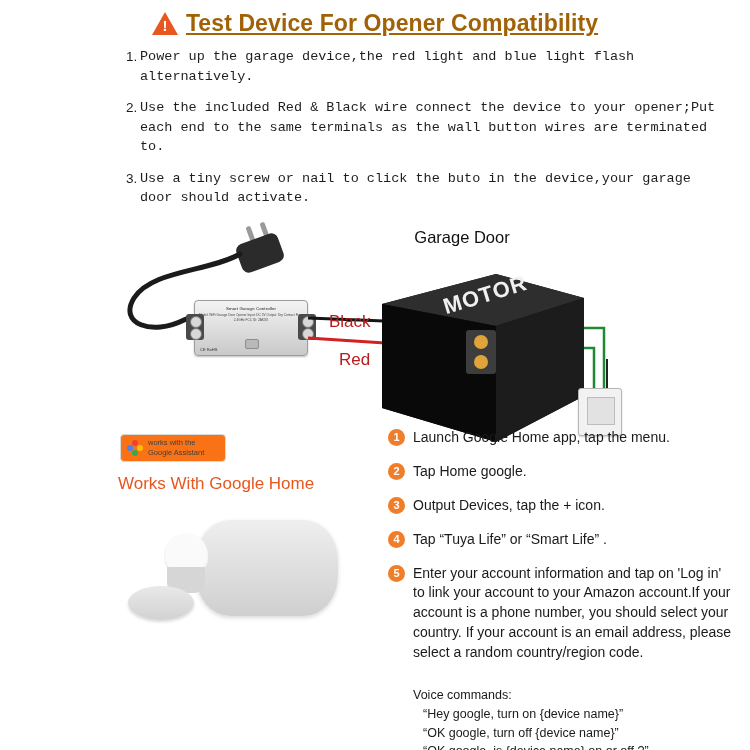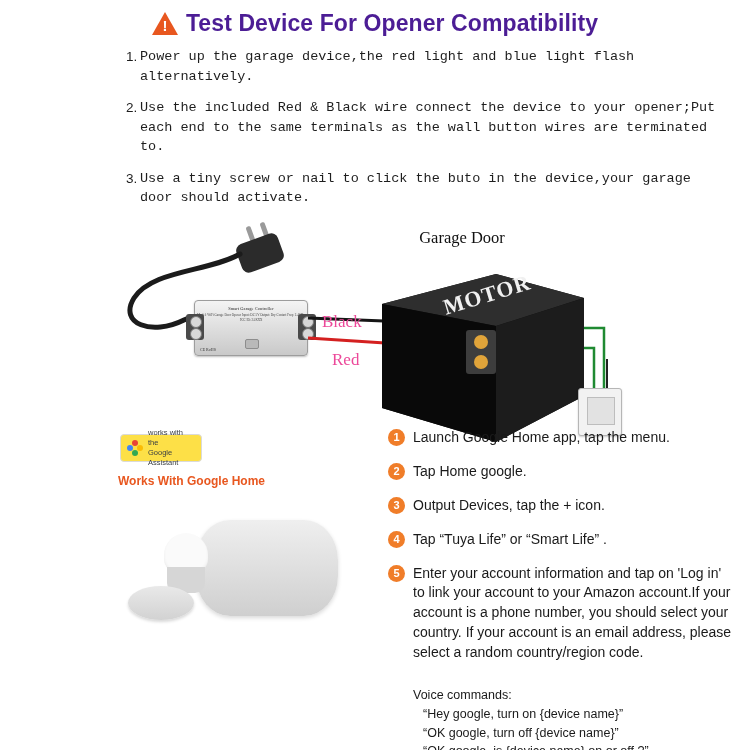--- a/index.html
+++ b/index.html
@@ -49,23 +49,24 @@
     width: 26px;
     text-align: center;
     color: #fff;
     font-size: 15px;
     font-weight: bold;
     line-height: 1;
   }
   .title {
     font-size: 23px;
     font-weight: bold;
-    color: #4c1d95;
+    color: #a16207;
     letter-spacing: 0.1px;
     white-space: nowrap;
+    text-decoration: underline;
   }
 
   
   .steps {
     margin: 10px 0 0 0;
     padding: 0 24px 0 126px;
   }
   .step {
     display: flex;
     font-size: 13.5px;
@@ -80,21 +81,20 @@
   .step .txt {
     flex: 1;
     font-family: Liberation Mono, monospace;
   }
 
   
   .diagram {
     position: relative;
     height: 250px;
     margin-top: 2px;
-    font-family: Liberation Serif, serif;
   }
   .gdo-label {
     position: absolute;
     left: 372px;
     top: 8px;
     width: 180px;
     text-align: center;
     font-size: 16.5px;
     line-height: 1.2;
     color: #111;
@@ -197,21 +197,22 @@
     border-radius: 50%;
     border: 1px solid #777;
   }
   .term .screw.s1 { top: 2px; }
   .term .screw.s2 { top: 14px; }
 
   
   .wire-label {
     position: absolute;
     font-size: 17px;
-    color: #ec4899;
+    color: #b91c1c;
+    margin-left: 7px;
   }
   .lbl-black { left: 322px; top: 92px; }
   .lbl-red   { left: 332px; top: 130px; }
 
   
   .opener {
     position: absolute;
     left: 378px;
     top: 48px;
   }
@@ -254,23 +255,23 @@
     width: 2px;
     height: 30px;
     background: #222;
   }
 
   
   .badge {
     position: absolute;
     left: 120px;
     top: 434px;
-    width: 82px;
+    width: 106px;
     height: 28px;
-    background: #fde047;
+    background: #f97316;
     border: 1px solid #dadada;
     border-radius: 4px;
     display: flex;
     align-items: center;
     gap: 5px;
     padding: 0 6px;
     box-sizing: border-box;
   }
   .badge .dots {
     position: relative;
@@ -292,22 +293,22 @@
   .badge .btxt {
     font-size: 7.5px;
     line-height: 1.35;
     color: #3c4043;
   }
 
   .works-title {
     position: absolute;
     left: 118px;
     top: 474px;
-    font-size: 12px;
-    font-weight: bold;
+    font-size: 17px;
+    font-weight: normal;
     color: #e8571f;
   }
 
   .speaker-big {
     position: absolute;
     left: 196px;
     top: 520px;
     width: 142px;
     height: 96px;
     background: linear-gradient(180deg,#efefef 0%,#dcdcdc 60%,#cfcfcf 100%);

